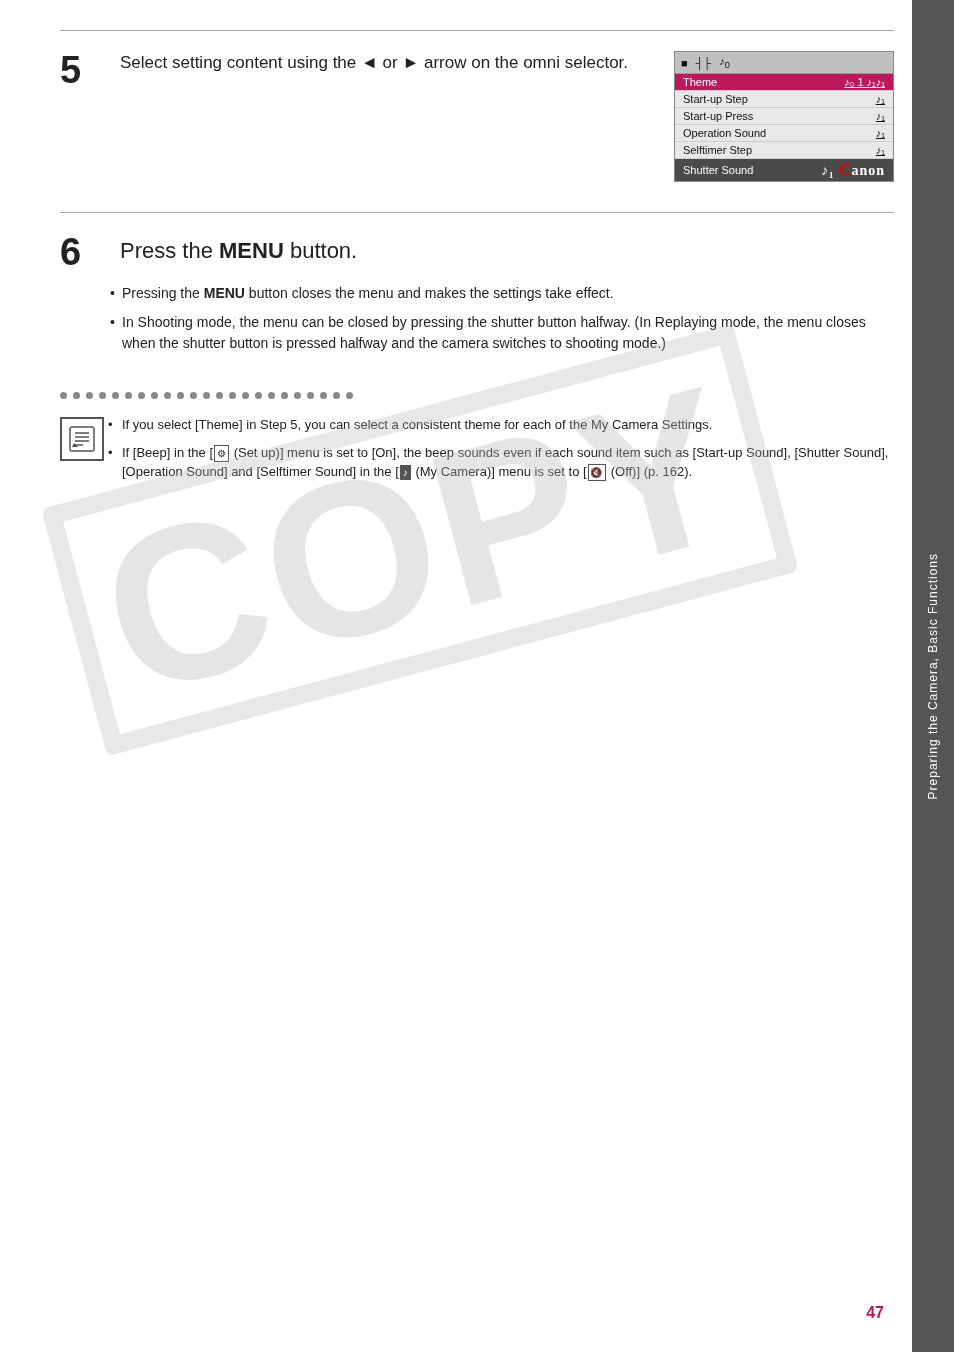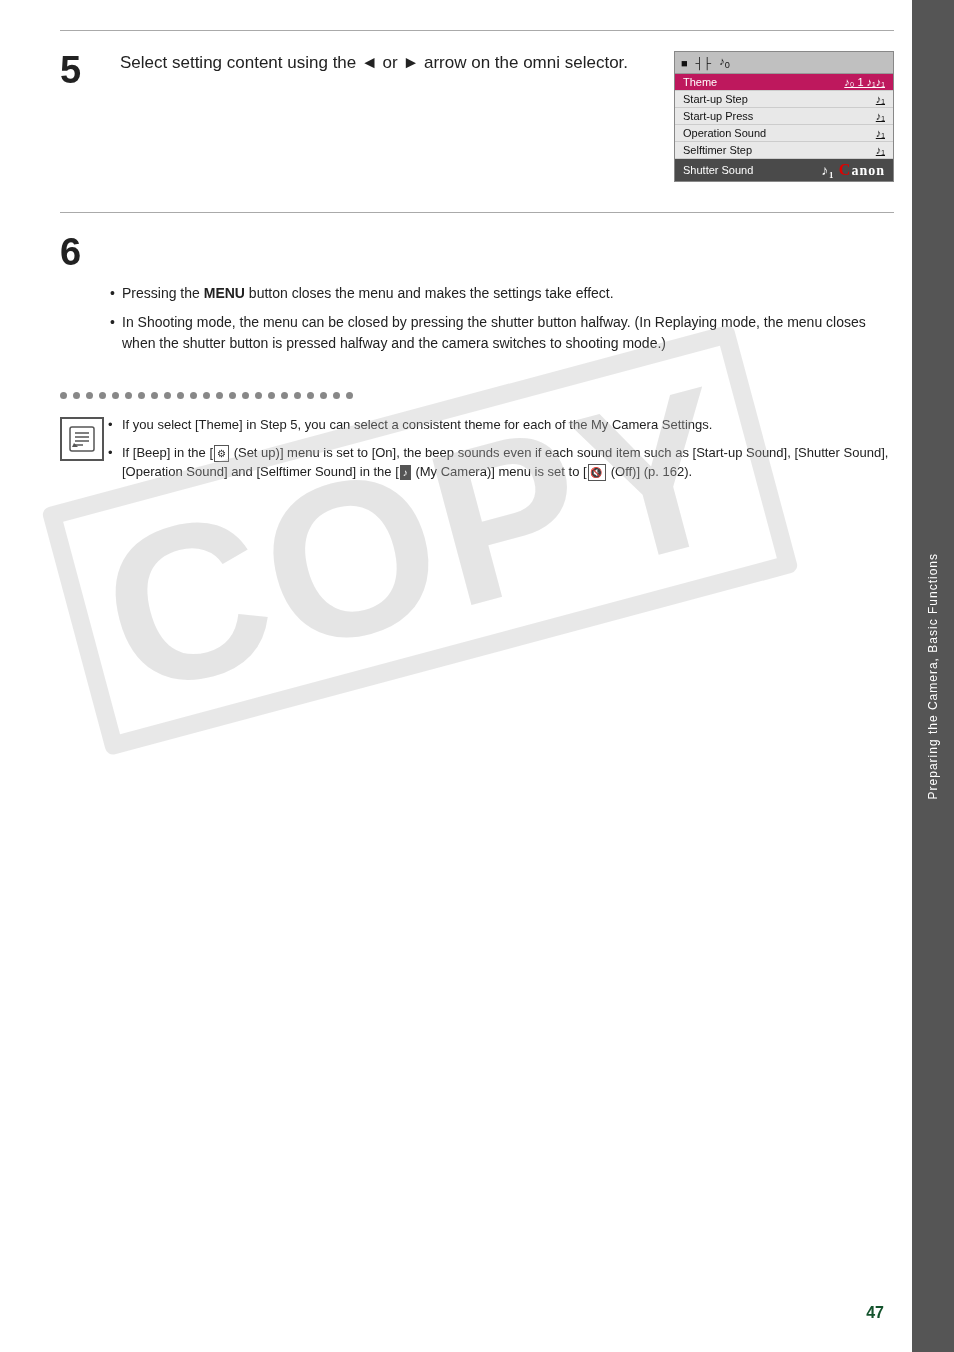--- a/index.html
+++ b/index.html
@@ -273,21 +273,21 @@
       letter-spacing: 1px;
     }
 
     
     .page-number {
       position: absolute;
       bottom: 30px;
       right: 70px;
       font-size: 16px;
       font-weight: bold;
-      color: #14532d;
+      color: #be185d;
     }
     .inline-icon {
       display: inline-block;
       font-size: 10px;
       border: 1px solid #555;
       padding: 0 2px;
       margin: 0 1px;
     }
     .inline-icon-cam {
       display: inline-block;
@@ -348,20 +348,23 @@
     </div>
   </div>
 
   <div class="copy-watermark">
     <div class="copy-text">COPY</div>
   </div>
 
   <div class="step6-section">
     <div class="step6-header">
       <div class="step6-number">6</div>
+      <div class="step6-title">
+        <span>Press the </span><strong>MENU</strong><span> button.</span>
+      </div>
     </div>
     <ul class="step6-bullets">
       <li>
         Pressing the <strong>MENU</strong> button closes the menu and makes the settings take effect.
       </li>
       <li>
         In Shooting mode, the menu can be closed by pressing the shutter button halfway. (In Replaying mode, the menu closes when the shutter button is pressed halfway and the camera switches to shooting mode.)
       </li>
     </ul>
   </div>

